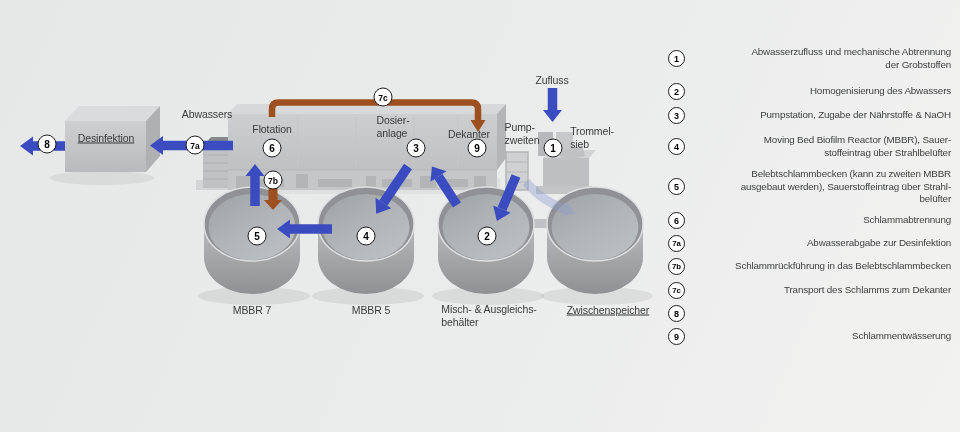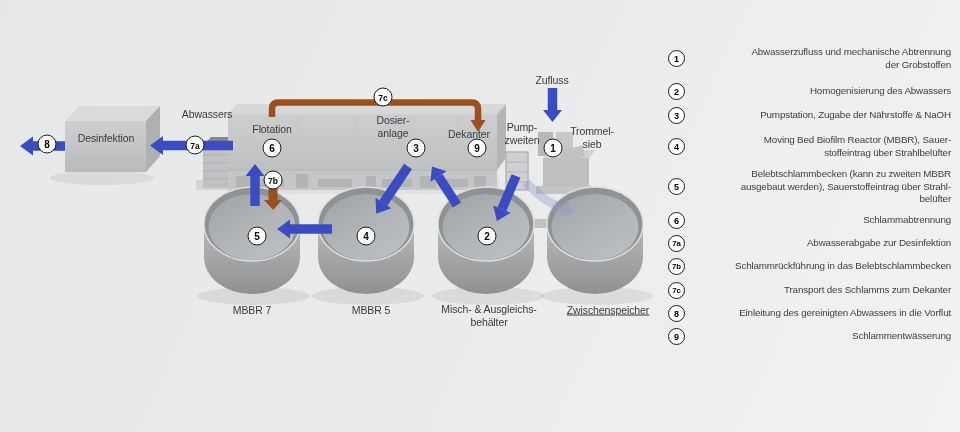--- a/index.html
+++ b/index.html
@@ -7,21 +7,21 @@
     width:960px;height:432px;overflow:hidden;
     font-family:"Liberation Sans", sans-serif;
     background:linear-gradient(115deg,#e6e7e7 0%,#eaebeb 50%,#f2f2f1 100%);
     position:relative;
   }
   #stage{position:absolute;left:0;top:0;width:960px;height:432px;}
   #scene{position:absolute;left:0;top:0;}
   .dlabel{
     position:absolute;transform:translate(-50%,-50%);
     font-size:10.5px;line-height:13px;letter-spacing:-0.1px;
-    color:#3b3b3c;text-align:center;white-space:pre-line;
+    color:#3b3b3c;text-align:left;white-space:pre-line;
   }
   .badge{
     position:absolute;transform:translate(-50%,-50%);
     width:19px;height:19px;border-radius:50%;
     background:#fff;border:1.7px solid #1c1c1c;box-sizing:border-box;
     display:flex;align-items:center;justify-content:center;
     font-size:10px;font-weight:bold;color:#000;
   }
   .badge.small{font-size:8.5px;}
   #legend{position:absolute;left:668px;top:0;width:290px;height:432px;}
@@ -220,21 +220,21 @@
 <div class="dlabel" style="left:552px;top:80px;">Zufluss</div>
 <div class="dlabel" style="left:207px;top:114px;">Abwassers</div>
 <div class="dlabel" style="left:272px;top:129px;">Flotation</div>
 <div class="dlabel" style="left:393px;top:127px;">Dosier-
 anlage</div>
 <div class="dlabel" style="left:469px;top:134px;">Dekanter</div>
 <div class="dlabel" style="left:522px;top:134px;">Pump-
 zweiten</div>
 <div class="dlabel" style="left:592px;top:138px;">Trommel-
 sieb</div>
-<div class="dlabel" style="left:106px;top:138px;">Desinfektion</div>
+<div class="dlabel" style="left:106px;top:138px;text-decoration:underline;">Desinfektion</div>
 <div class="dlabel" style="left:252px;top:310px;">MBBR 7</div>
 <div class="dlabel" style="left:371px;top:310px;">MBBR 5</div>
 <div class="dlabel" style="left:489px;top:316px;">Misch- &amp; Ausgleichs-
 behälter</div>
 <div class="dlabel" style="left:608px;top:310px;text-decoration:underline;">Zwischenspeicher</div>
 
 <div class="badge" style="left:553px;top:148px;">1</div>
 <div class="badge" style="left:487px;top:236px;">2</div>
 <div class="badge" style="left:416px;top:148px;">3</div>
 <div class="badge" style="left:366px;top:236px;">4</div>
@@ -282,21 +282,20 @@
   <div class="lrow" style="top:258px;">
     <div class="lnum small">7b</div>
     <div class="ltext">Schlammrückführung in das Belebtschlammbecken</div>
   </div>
   <div class="lrow" style="top:282px;">
     <div class="lnum small">7c</div>
     <div class="ltext">Transport des Schlamms zum Dekanter</div>
   </div>
   <div class="lrow" style="top:305px;">
     <div class="lnum">8</div>
-    <div class="ltext">Einleitung des gereinigten Abwassers in die Vorflut</div>
   </div>
   <div class="lrow" style="top:328px;">
     <div class="lnum">9</div>
     <div class="ltext">Schlammentwässerung</div>
   </div>
 </div>
 
 </div>
 
 </body></html>

